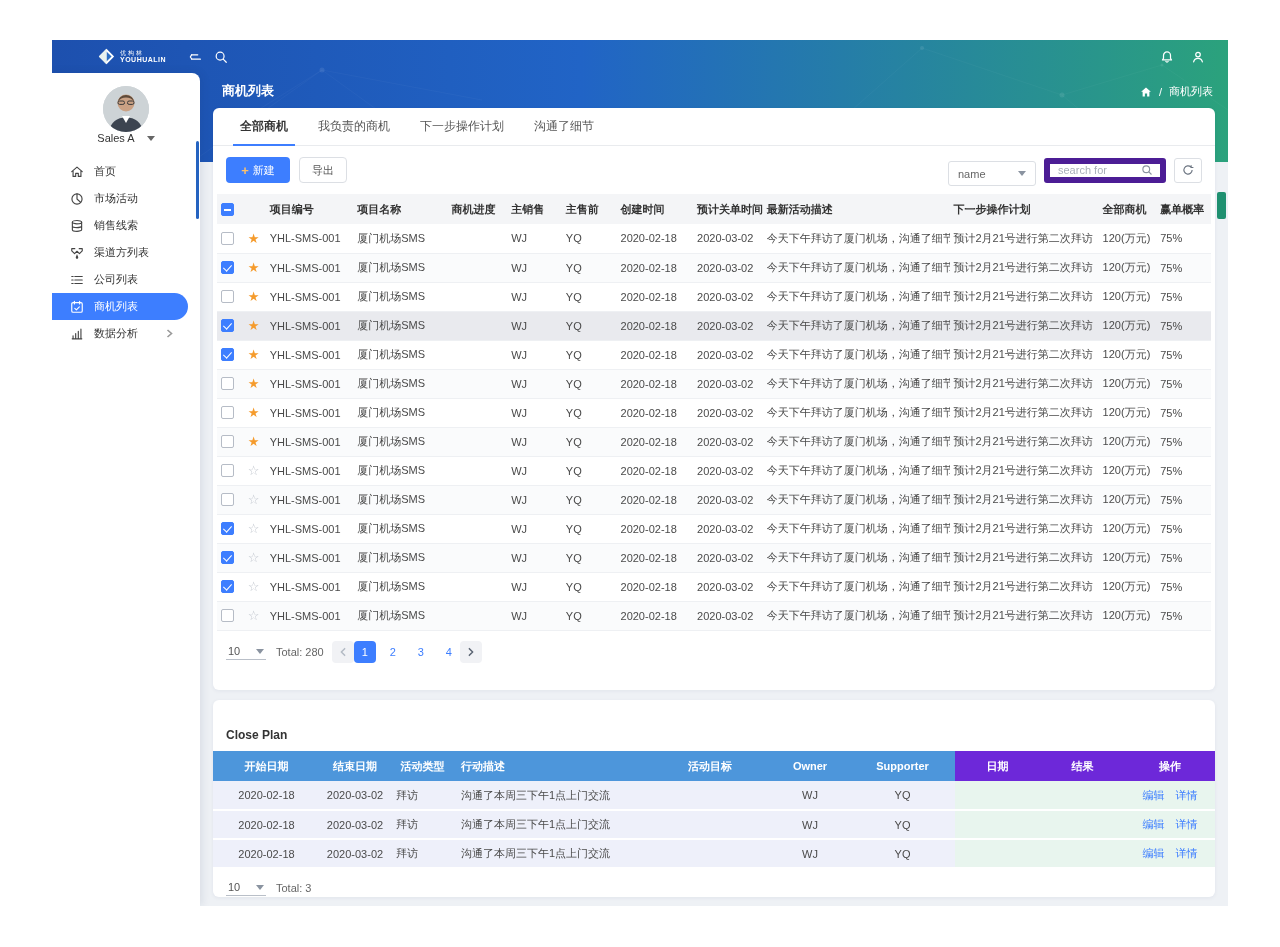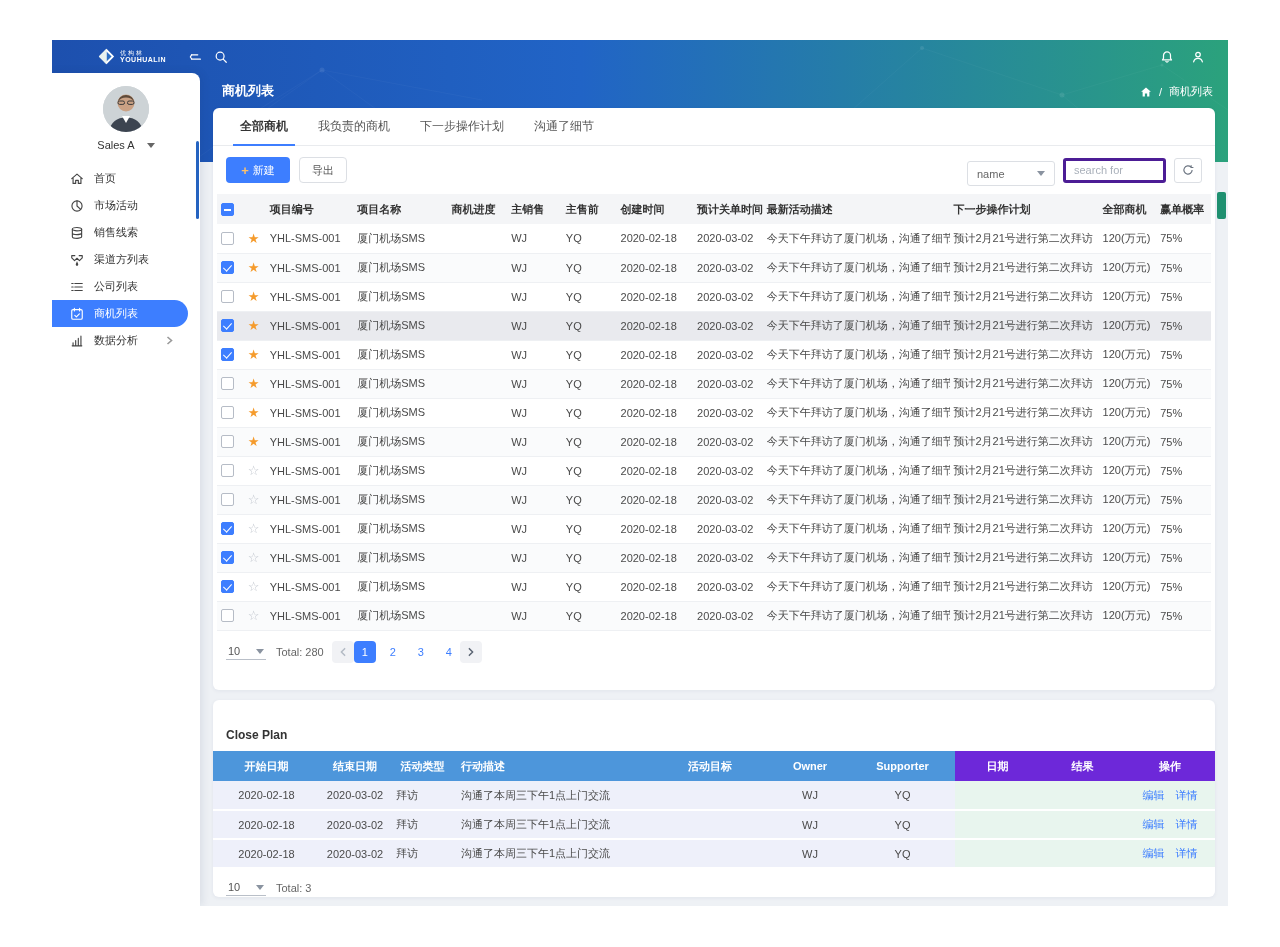--- a/index.html
+++ b/index.html
@@ -24,21 +24,21 @@
   .banner-title { position:absolute; left:170px; top:42px; color:#fff; font-size:13px; font-weight:bold; }
   .breadcrumb { position:absolute; right:15px; top:44px; display:flex; align-items:center; gap:7px; color:#fff; font-size:11px; }
   .breadcrumb svg { width:12px; height:12px; fill:#fff; }
 
   
   .sidebar { position:absolute; left:0; top:33px; width:148px; height:833px; background:#fff; border-top-right-radius:8px; box-shadow:2px 0 10px rgba(20,40,80,.10); z-index:5; }
   .side-scroll-thumb { position:absolute; right:1px; top:68px; width:3px; height:78px; background:#2563c0; border-radius:2px; }
   .avatar-wrap { display:flex; flex-direction:column; align-items:center; padding-top:13px; }
   .avatar { width:46px; height:46px; border-radius:50%; overflow:hidden; background:#cfd4d8; }
   .avatar svg { width:100%; height:100%; }
-  .user-name { margin-top:7px; font-size:11px; color:#333; display:flex; align-items:center; gap:12px; cursor:pointer; }
+  .user-name { font-size:11px; color:#333; display:flex; align-items:center; gap:12px; cursor:pointer; }
   .caret-down { width:0; height:0; border-left:4px solid transparent; border-right:4px solid transparent; border-top:5px solid #666; }
   .side-menu { margin-top:14px; }
   .side-item { height:27px; display:flex; align-items:center; padding-left:18px; gap:10px; font-size:11px; color:#333; cursor:pointer; position:relative; margin-right:12px; }
   .side-item.active { background:#3d7eff; color:#fff; border-radius:0 15px 15px 0; }
   .side-icon { width:14px; height:14px; display:inline-flex; }
   .side-icon svg { width:14px; height:14px; stroke:#444; fill:none; stroke-width:1.3; stroke-linecap:round; stroke-linejoin:round; }
   .side-item.active .side-icon svg { stroke:#fff; }
   .side-arrow { position:absolute; right:14px; }
   .side-arrow svg { width:9px; height:9px; stroke:#999; fill:none; stroke-width:1.6; }
 
@@ -52,21 +52,21 @@
   .tab.active { color:#333; font-weight:bold; }
   .tab.active::after { content:""; position:absolute; left:8px; right:8px; bottom:-1px; height:2px; background:#3d7eff; }
 
   .toolbar { height:48px; display:flex; align-items:center; padding:0 13px; }
   .btn-new { width:64px; height:26px; background:#3d7eff; color:#fff; border:none; border-radius:4px; font-size:11px; cursor:pointer; display:flex; align-items:center; justify-content:center; gap:4px; }
   .btn-new .plus { color:#ffc169; font-size:13px; font-weight:bold; }
   .btn-export { width:48px; height:26px; margin-left:9px; background:#fff; color:#555; border:1px solid #dcdfe4; border-radius:4px; font-size:11px; cursor:pointer; }
   .toolbar-right { margin-left:auto; display:flex; align-items:center; gap:8px; }
   .filter-select { width:88px; height:25px; border:1px solid #dcdfe4; border-radius:3px; display:flex; align-items:center; padding:0 9px; font-size:11px; color:#666; cursor:pointer; background:#fff;margin-top:7px; }
   .filter-select .caret-down { margin-left:auto; border-top-color:#8a93a0; }
-  .search-box { width:103px; height:25px; border:3px solid #4c1d95; border-radius:3px; display:flex; align-items:center; background:#fff;justify-content:center; }
+  .search-box { width:122px; height:25px; border:6px solid #4c1d95; border-radius:3px; display:flex; align-items:center; background:#fff;justify-content:center; }
   .search-box input { flex:1; border:none; outline:none; font-size:11px; padding:0 8px; color:#333; width:90px; font-family:inherit; }
   .search-box input::placeholder { color:#a9b0ba; }
   .search-box svg { width:12px; height:12px; stroke:#8a93a0; fill:none; stroke-width:1.5; margin-right:7px; }
   .btn-refresh { width:28px; height:25px; border:1px solid #dcdfe4; border-radius:3px; background:#fff; display:flex; align-items:center; justify-content:center; cursor:pointer; }
   .btn-refresh svg { width:12px; height:12px; stroke:#6b7480; fill:none; stroke-width:1.5; }
 
   .table-wrap { padding:0 4px; }
   table { width:100%; border-collapse:collapse; table-layout:fixed; }
   .main-table th { background:#f4f5f7; height:30px; font-size:11px; color:#333; text-align:left; padding:0 4px; font-weight:bold; white-space:nowrap; overflow:hidden; }
   .main-table td { height:29px; font-size:11px; color:#4a4a4a; padding:0 4px; white-space:nowrap; overflow:hidden; border-bottom:1px solid #eef0f3; }

